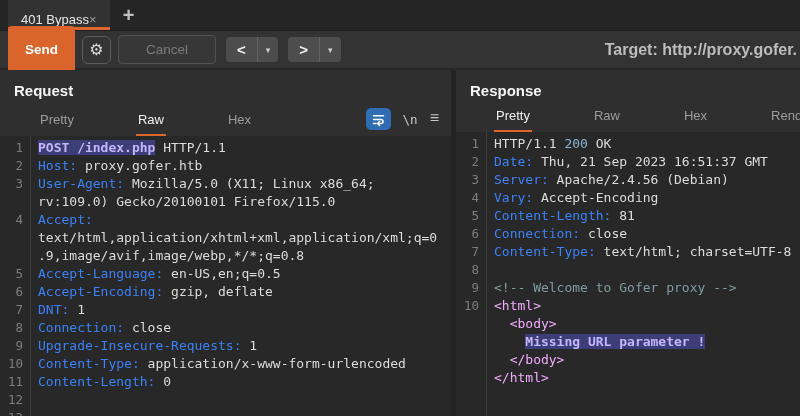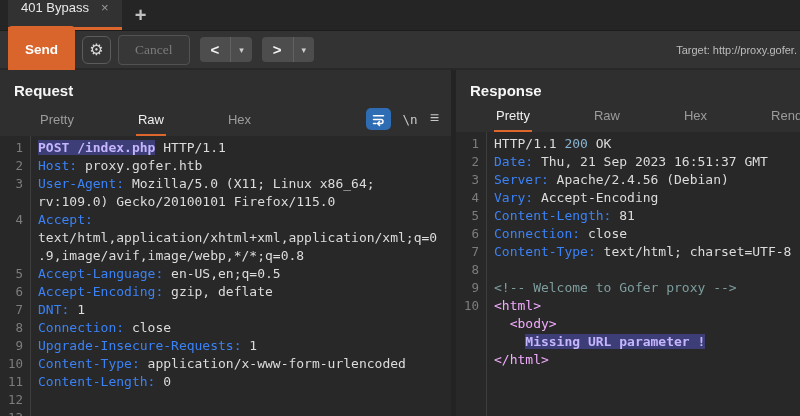--- a/index.html
+++ b/index.html
@@ -3,41 +3,41 @@
 <meta charset="utf-8">
 <style>
   * { margin:0; padding:0; box-sizing:border-box; }
   html,body { width:800px; height:416px; overflow:hidden; background:#2f2f2f;
               font-family:"Liberation Sans", sans-serif; }
   .app { width:800px; height:416px; display:flex; flex-direction:column; }
 
   
   .tabbar { height:31px; background:#252525; display:flex; align-items:stretch;
             border-bottom:1px solid #1d1d1d; flex:none; }
-  .doc-tab { margin-left:8px; display:flex; align-items:flex-start; gap:12px; padding:0 13px;
+  .doc-tab { margin-left:8px; display:flex; align-items:flex-end; padding:0 13px;
              background:#323232; border-bottom:3px solid #dd662c; color:#e8e8e8;
              font-size:13px; cursor:default; }
   .doc-tab .close { color:#9a9a9a; font-size:13px; }
   .new-tab { width:38px; display:flex; align-items:center; justify-content:center;
              color:#c0c0c0; font-size:20px; font-weight:bold; }
 
   
   .toolbar { height:39px; background:#333333; display:flex; align-items:center;
              gap:7px; padding:0 8px; border-bottom:2px solid #282828; flex:none; }
   .btn { border-radius:4px; font-size:13.5px; display:flex; align-items:center; }
   .btn-send { background:#d9652c; color:#ffffff; font-weight:bold; padding:16px 17px; }
   .btn-gear { width:29px; height:28px; border:1px solid #5c5c5c; border-radius:6px;
               color:#d8d8d8; justify-content:center; font-size:16px; background:#343434; }
-  .btn-cancel { border:1px solid #525252; background:#373737; color:#7b7b7b; padding:6px 16px;font-family:Liberation Serif, serif; }
+  .btn-cancel { border:1px solid #525252; background:#373737; color:#7b7b7b; padding:6px 27px; }
   .split { display:flex; background:#4d4d4d; border-radius:4px; overflow:hidden; margin-left:3px; }
   .split-main { padding:4px 11px; color:#f2f2f2; font-weight:bold; font-size:15px; }
   .split-arrow { padding:4px 8px; border-left:1px solid #626262; color:#cfcfcf;
                  font-size:9px; display:flex; align-items:center; }
-  .target { margin-left:auto; margin-right:-5px; color:#bdbdbd; font-weight:normal;
-            font-size:11px; white-space:nowrap; }
+  .target { margin-left:auto; margin-right:-5px; color:#bdbdbd; font-weight:bold;
+            font-size:16px; white-space:nowrap; }
 
   
   .main { flex:1; display:flex; overflow:hidden; }
   .panel { display:flex; flex-direction:column; background:#2f2f2f; overflow:hidden; }
   .panel-request { width:451px; flex:none; }
   .divider { width:5px; background:#232323; flex:none; }
   .panel-response { flex:1; }
 
   .panel-title { font-size:15px; font-weight:bold; color:#f5f5f5; padding:12px 0 0 14px; }
   .panel-tabs { display:flex; align-items:flex-end; padding:9px 0 0 14px; }
@@ -152,18 +152,19 @@
           <div class="code-row"><div class="gutter-num">3</div><div class="code-text"><span class="seg-name">Server:</span><span class="seg-plain"> Apache/2.4.56 (Debian)</span></div></div>
           <div class="code-row"><div class="gutter-num">4</div><div class="code-text"><span class="seg-name">Vary:</span><span class="seg-plain"> Accept-Encoding</span></div></div>
           <div class="code-row"><div class="gutter-num">5</div><div class="code-text"><span class="seg-name">Content-Length:</span><span class="seg-plain"> 81</span></div></div>
           <div class="code-row"><div class="gutter-num">6</div><div class="code-text"><span class="seg-name">Connection:</span><span class="seg-plain"> close</span></div></div>
           <div class="code-row"><div class="gutter-num">7</div><div class="code-text"><span class="seg-name">Content-Type:</span><span class="seg-plain"> text/html; charset=UTF-8</span></div></div>
           <div class="code-row"><div class="gutter-num">8</div><div class="code-text"></div></div>
           <div class="code-row"><div class="gutter-num">9</div><div class="code-text"><span class="seg-comment">&lt;!-- Welcome to Gofer proxy --&gt;</span></div></div>
           <div class="code-row"><div class="gutter-num">10</div><div class="code-text"><span class="seg-tag">&lt;html&gt;</span></div></div>
           <div class="code-row"><div class="gutter-num"></div><div class="code-text"><span class="seg-tag">  &lt;body&gt;</span></div></div>
           <div class="code-row"><div class="gutter-num"></div><div class="code-text"><span class="seg-plain">    </span><span class="seg-sel">Missing URL parameter !</span></div></div>
+          <div class="code-row"><div class="gutter-num"></div><div class="code-text"><span class="seg-tag">  &lt;/body&gt;</span></div></div>
           <div class="code-row"><div class="gutter-num"></div><div class="code-text"><span class="seg-tag">&lt;/html&gt;</span></div></div>
         </div>
     </div>
 
   </div>
 </div>
 
 </body></html>

